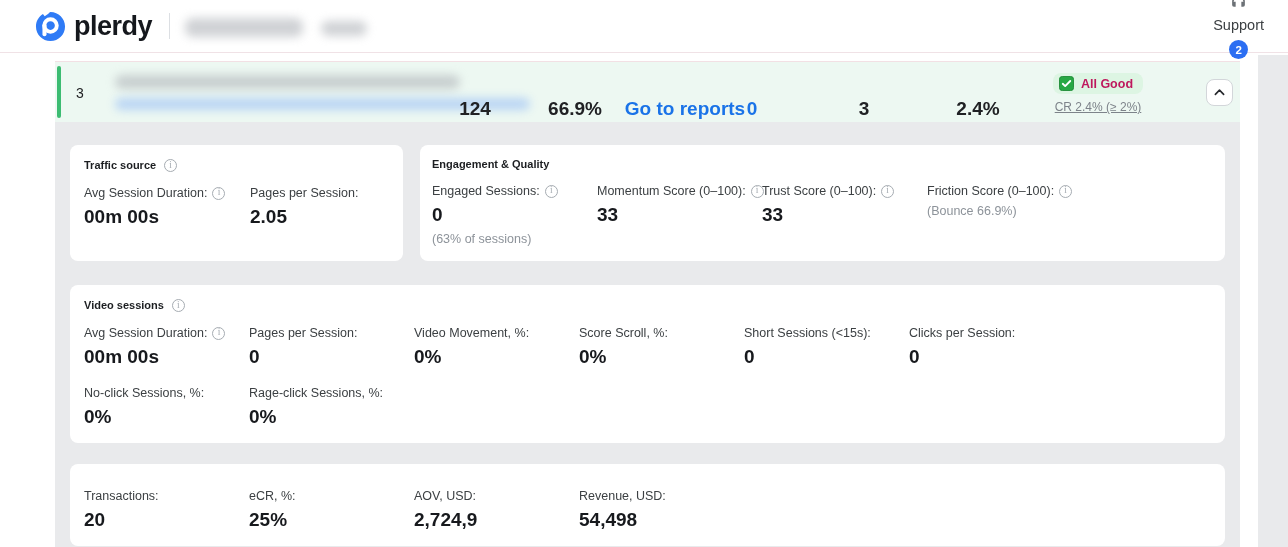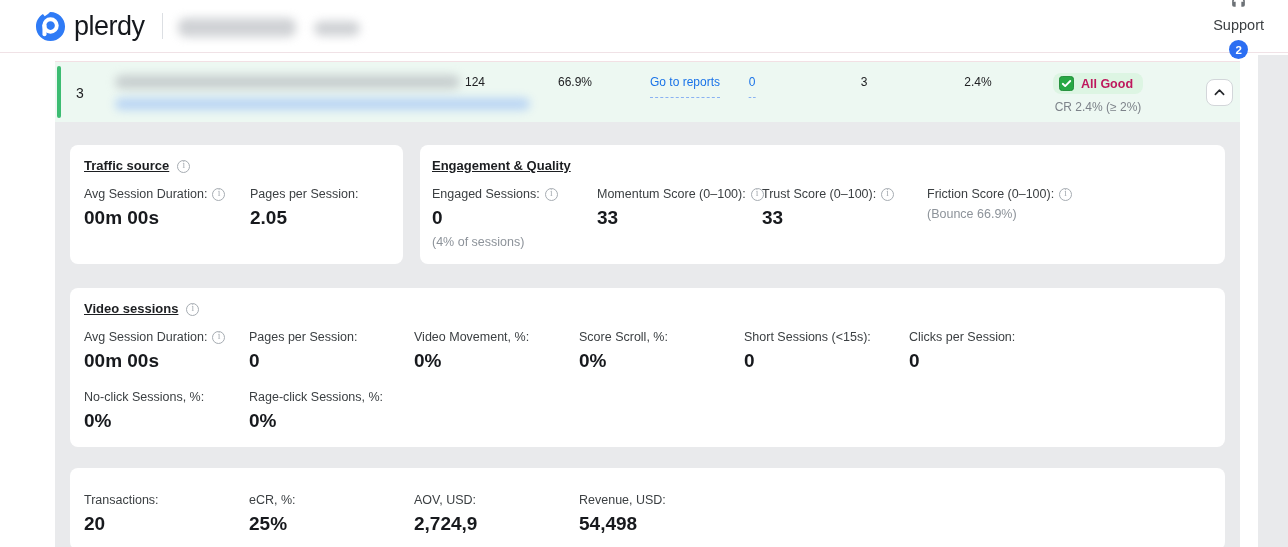--- a/index.html
+++ b/index.html
@@ -9,21 +9,21 @@
     background:#ffffff; font-family:"Liberation Sans", sans-serif; color:#202124;
   }
 
   
   .header {
     height:53px; display:flex; align-items:center;
     padding:0 24px 0 35px; background:#fff;
     border-bottom:1px solid #f0e2e6;
   }
   .logo-icon { width:31px; height:31px; flex:none; }
-  .logo-text { font-size:27px; font-weight:400; color:#15181d; margin-left:8px; letter-spacing:-0.5px; }
+  .logo-text { font-size:27px; font-weight:700; color:#15181d; margin-left:8px; letter-spacing:-0.5px; }
   .header-divider { width:1px; height:26px; background:#dcdfe3; margin:0 15px 0 17px; }
   .blur-blob { background:#a9adb3; opacity:.55; filter:blur(5px); border-radius:8px; }
   .hdr-blob1 { width:118px; height:19px; margin-top:2px; }
   .hdr-blob2 { width:46px; height:15px; margin-left:18px; margin-top:4px; }
   .support { margin-left:auto; display:flex; align-items:center; gap:7px; font-size:14.5px; color:#3c4043; cursor:pointer;flex-direction:column; }
   .support-badge {
     width:19px; height:19px; border-radius:50%; background:#2b6ef2; color:#fff;
     font-size:11.5px; font-weight:700; display:flex; align-items:center; justify-content:center;
   }
 
@@ -31,47 +31,47 @@
   .right-strip { position:absolute; top:55px; right:0; width:30px; height:492px; background:#e9eaec; }
 
   
   .main { position:absolute; top:61px; left:55px; width:1185px; bottom:0; }
 
   .summary-row { position:relative; height:61px; background:#edf8f2; border-top:1px solid #f2e0e4; }
   .row-bar { position:absolute; left:2px; top:4px; bottom:4px; width:4px; border-radius:2px; background:#3cbc72; }
   .row-index { position:absolute; left:21px; top:23px; font-size:14px; color:#202124; }
   .row-blob1 { position:absolute; left:60px; top:13px; width:345px; height:14px; }
   .row-blob2 { position:absolute; left:60px; top:36px; width:415px; height:12px; background:#7baaf7; opacity:.45; }
-  .row-cell { position:absolute; top:13px; transform:translateX(-50%); font-size:12px; color:#202124; white-space:nowrap; }
+  .row-cell { position:absolute; top:36px; transform:translateX(-50%); font-size:19px; color:#202124; white-space:nowrap;font-weight:bold; }
   .row-link { color:#1a73e8; text-decoration:none; border-bottom:1px dashed #8ab2f2; padding-bottom:8px; cursor:pointer; }
   .status-block { position:absolute; left:968px; width:150px; top:11px; text-align:center; }
   .status-badge {
     display:inline-flex; align-items:flex-end; gap:7px; background:#ddf5e3;
     border-radius:8px; padding:3px 10px 3px 6px; font-size:12.5px; font-weight:700; color:#be185d;
   }
   .status-badge svg { width:15px; height:15px; flex:none; }
-  .status-note { margin-top:5px; font-size:12px; color:#7d838a; }
+  .status-note { margin-top:5px; font-size:12px; color:#7d838a;text-decoration:underline; }
   .collapse-btn {
     position:absolute; left:1151px; top:17px; width:27px; height:27px;
     background:#fff; border:1px solid #d3d6da; border-radius:8px;
     display:flex; align-items:center; justify-content:center; cursor:pointer; padding:0;
   }
   .collapse-btn svg { width:11px; height:11px; }
 
   
   .container { position:absolute; top:61px; left:0; width:100%; bottom:0; background:#e9eaec; padding:23px 15px 0; }
   .cards-row { display:flex; gap:17px; }
   .card { background:#fff; border-radius:8px; padding:13px 14px 15px; }
   .card-traffic { width:333px; flex:none; }
   .card-engagement { flex:1;padding-left:12px; }
   .card-video { margin-top:24px; }
   .card-ecom { margin-top:21px; }
 
   .card-title-row { display:flex; align-items:center; gap:8px; }
-  .card-title { font-size:13px; font-weight:700; color:#1c1e21; white-space:nowrap;text-decoration:underline; }
+  .card-title { font-size:11px; font-weight:700; color:#1c1e21; white-space:nowrap; }
   .card-link { font-size:13.5px; color:#1a73e8; text-decoration:underline; margin-left:10px; cursor:pointer; white-space:nowrap; }
 
   .metrics { display:grid; margin-top:14px; row-gap:18px; }
   .cols-2 { grid-template-columns:repeat(2,166px); }
   .cols-4 { grid-template-columns:repeat(4,165px); }
   .cols-6 { grid-template-columns:repeat(6,165px); }
   .m-label { font-size:12.5px; color:#3c4043; display:flex; align-items:center; gap:5px; white-space:nowrap; }
   .m-value { font-size:19px; font-weight:700; color:#17191d; margin-top:6px; }
   .m-note { font-size:12.5px; color:#8d939a; margin-top:6px; white-space:nowrap; }
 
@@ -171,21 +171,21 @@
         <div class="card-title-row">
           <span class="card-title">Engagement &amp; Quality</span>
         </div>
         <div class="metrics cols-4">
           <div>
             <div class="m-label">
                 <span>Engaged Sessions:</span>
                 <span class="info-icon"></span>
               </div>
             <div class="m-value">0</div>
-            <div class="m-note">(4% of sessions)</div>
+            <div class="m-note">(63% of sessions)</div>
           </div>
           <div>
             <div class="m-label">
                 <span>Momentum Score (0–100):</span>
                 <span class="info-icon"></span>
               </div>
             <div class="m-value">33</div>
           </div>
           <div>
             <div class="m-label">

